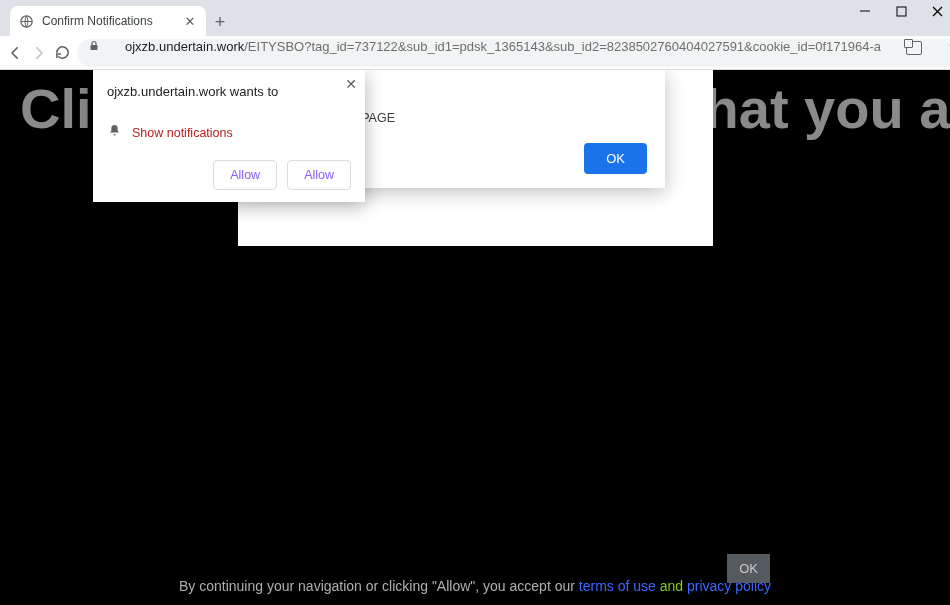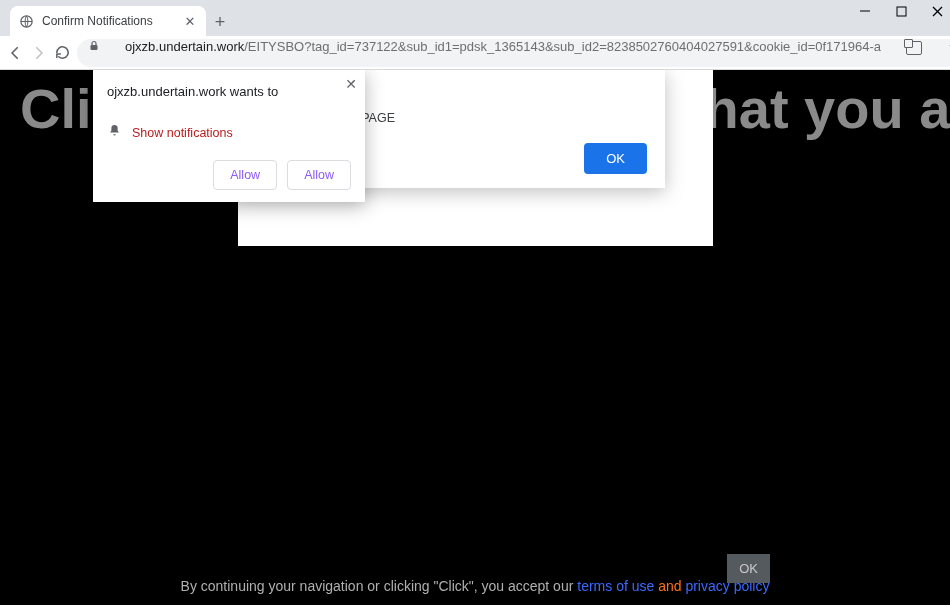--- a/index.html
+++ b/index.html
@@ -49,21 +49,21 @@
     .perm-row { display:flex; align-items:center; gap:10px; margin-bottom:18px; }
     .perm-row .bell { color:#5f6368; }
     .perm-row .label { font-size:12.5px; color:#b91c1c; }
     .perm-actions { display:flex; justify-content:flex-end; gap:10px; }
     .perm-actions button { background:#fff; border:1px solid #dadce0; border-radius:4px; padding:7px 16px; font-size:12.5px; color:#8b5cf6; cursor:pointer; }
 
     
     .cookie-bar { position:absolute; bottom:8px; left:0; right:0; text-align:center; padding:0 120px; }
     .cookie-text { font-size:14px; color:#b0b0b0; line-height:1.4; }
     .cookie-text a { color:#3c68ff; text-decoration:none; cursor:pointer; }
-    .cookie-and { color:#f97316; }
+    .cookie-and { color:#84cc16; }
     .cookie-ok { position:absolute; right:180px; bottom:14px; background:#555a5f; color:#c9c9c9; border:none; padding:7px 12px; font-size:13px; cursor:pointer; }
   </style>
 </head>
 <body>
 
 <div class="titlebar">
   <div class="tab">
     <span class="favicon">
       <svg width="15" height="15" viewBox="0 0 24 24">
           <circle cx="12" cy="12" r="9" fill="none" stroke="#5f6368" stroke-width="2"></circle>
@@ -160,17 +160,17 @@
       <span class="label">Show notifications</span>
     </div>
     <div class="perm-actions">
       <button>Allow</button>
       <button>Allow</button>
     </div>
   </div>
 
   <div class="cookie-bar">
     <div class="cookie-text">
-      <span>By continuing your navigation or clicking "Click", you accept our </span><a>terms of use</a><span class="cookie-and"> and </span><a>privacy policy</a><br>
+      <span>By continuing your navigation or clicking "Allow", you accept our </span><a>terms of use</a><span class="cookie-and"> and </span><a>privacy policy</a><br>
     </div>
     <button class="cookie-ok">OK</button>
   </div>
 </div>
 
 </body></html>

